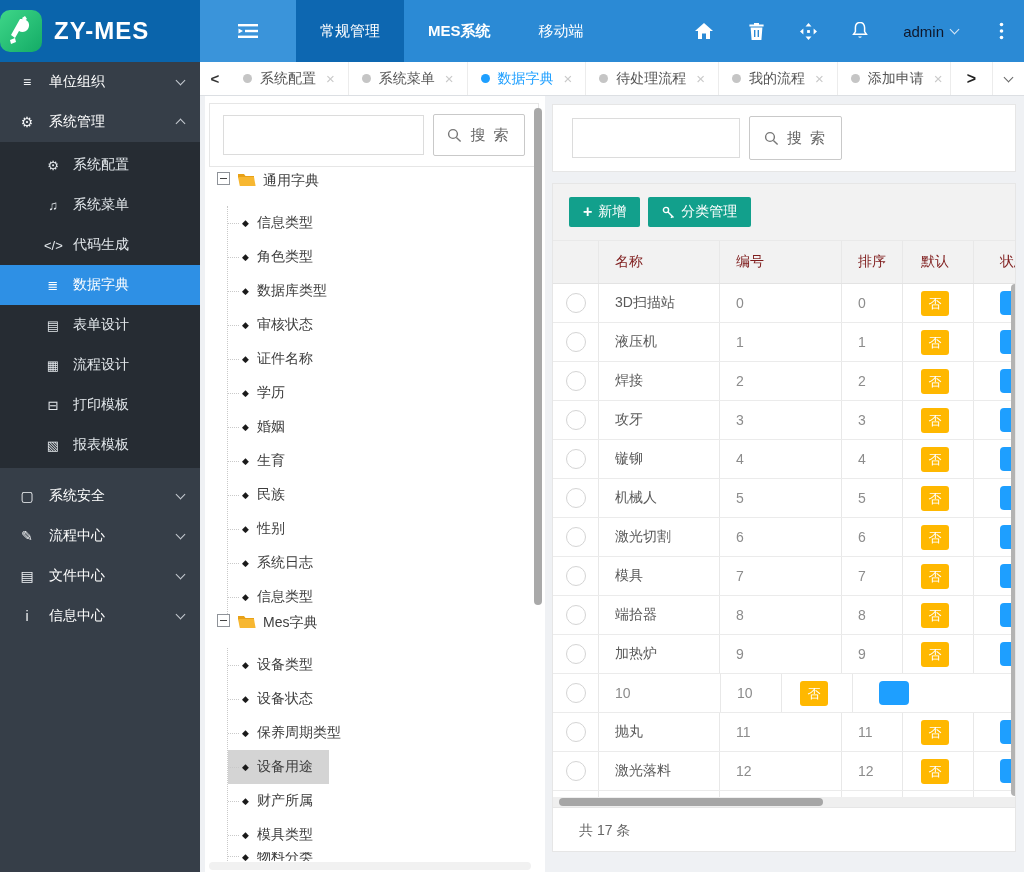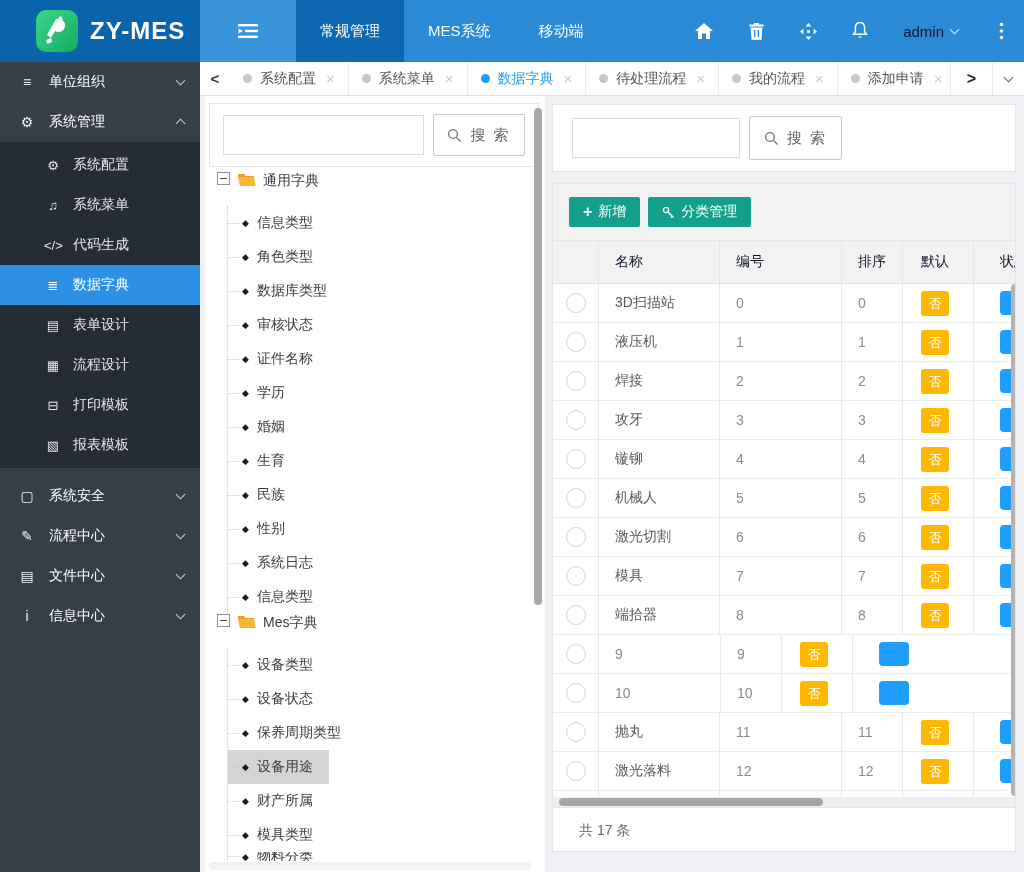--- a/index.html
+++ b/index.html
@@ -1,29 +1,29 @@
 <!DOCTYPE html>
 <html><head>
 <meta charset="utf-8">
 <style>
   *{box-sizing:border-box;margin:0;padding:0}
   body{font-family:"Liberation Sans","DejaVu Sans",sans-serif;background:#eff1f4;width:1024px;height:872px;overflow:hidden}
   .stage{position:relative;width:1024px;height:872px;background:#eff1f4;overflow:hidden}
 
   
   .header{position:absolute;left:0;top:0;width:1024px;height:62px;display:flex;background:#2b8ad5}
-  .logo-zone{width:200px;height:62px;background:#0a64ab;display:flex;align-items:center;padding-left:36px;gap:12px;flex:none}
+  .logo-zone{width:200px;height:62px;background:#0a64ab;display:flex;align-items:center;gap:12px;flex:none}
   .logo-badge{width:42px;height:42px;border-radius:10px;background:linear-gradient(135deg,#3ed688,#14ab66);display:flex;align-items:center;justify-content:center;flex:none}
   .brand{color:#fff;font-size:24px;font-weight:700;letter-spacing:1px}
   .menu-zone{flex:1;display:flex;align-items:stretch}
   .collapse-btn{width:96px;background:#3a94da;display:flex;align-items:center;justify-content:center;cursor:pointer}
   .top-menu{display:flex;align-items:stretch}
   .menu-item{display:flex;align-items:center;padding:12px 24px;color:#fff;font-size:15px;cursor:pointer}
   .menu-item.active{background:#0d67b1}
-  .menu-item.bold span{font-weight:400}
+  .menu-item.bold span{font-weight:700}
   .header-right{margin-left:auto;display:flex;align-items:center;gap:34px;padding-right:14px}
   .h-ic{width:18px;height:18px;display:flex;align-items:center;justify-content:center;cursor:pointer}
   .admin-box{display:flex;align-items:center;gap:7px;color:#0f172a;font-size:15px;cursor:pointer}
   .chev{width:7px;height:7px;border-right:1.6px solid #dbe9f7;border-bottom:1.6px solid #dbe9f7;display:inline-block}
   .chev.down{transform:rotate(45deg);margin-top:-3px}
   .chev.up{transform:rotate(-135deg);margin-top:3px}
   .chev.gray{border-color:#c7ccd2}
   .chev.dark{border-color:#666}
 
   
@@ -84,21 +84,21 @@
   .tbl{width:541px}
   .tr{display:flex;align-items:center;height:39px;border-bottom:1px solid #ebebeb;background:#fff}
   .tr.head{height:43px;background:#f2f2f2;color:#5f5f5f;border-bottom:1px solid #e3e3e3}
   .td{height:100%;display:flex;align-items:center;border-right:1px solid #e8e8e8;padding-left:16px;font-size:14px;color:#5a5a5a}
   .c-sel{width:46px;justify-content:center;padding-left:0}
   .c-name{width:121px}
   .c-code{width:122px;color:#8c8c8c}
   .c-sort{width:61px;color:#8c8c8c}
   .c-def{width:71px;padding-left:18px}
   .c-stat{width:120px;padding-left:26px;border-right:none}
-  .tr.head .td{color:#0f172a}
+  .tr.head .td{color:#7f1d1d}
   .radio{width:20px;height:20px;border-radius:50%;border:1px solid #d4d4d4;background:#fff;cursor:pointer}
   .badge{min-width:28px;height:25px;line-height:25px;background:#ffb800;color:#fff;border-radius:3px;font-size:13px;text-align:center;padding:0 5px;cursor:pointer}
   .toggle{width:30px;height:24px;background:#1e9fff;border-radius:4px;cursor:pointer}
   .tr.partial{height:6px;overflow:hidden;align-items:flex-start;border-bottom:none}
   .tr.partial .td{align-items:flex-start;padding-top:7px;height:6px;overflow:visible}
   .hscroll{height:10px;background:#efefef;position:relative}
   .hscroll .thumb{position:absolute;left:6px;top:1px;width:264px;height:8px;background:#a6a6a6;border-radius:4px}
   .t-foot{height:46px;border-top:1px solid #e6e6e6;display:flex;align-items:center;padding-left:26px;font-size:14px;color:#666;background:#fff}
   .r-vscroll{position:absolute;right:-4px;top:100px;width:8px;height:512px;background:#b3b3b3;border-radius:4px}
 </style>
@@ -615,20 +615,21 @@
             </div>
             <div class="td c-stat">
               <span class="toggle"></span>
             </div>
           </div>
 
           <div class="tr">
             <div class="td c-sel">
               <span class="radio"></span>
             </div>
+            <div class="td c-name">加热炉</div>
             <div class="td c-code">9</div>
             <div class="td c-sort">9</div>
             <div class="td c-def">
               <span class="badge">否</span>
             </div>
             <div class="td c-stat">
               <span class="toggle"></span>
             </div>
           </div>
 

